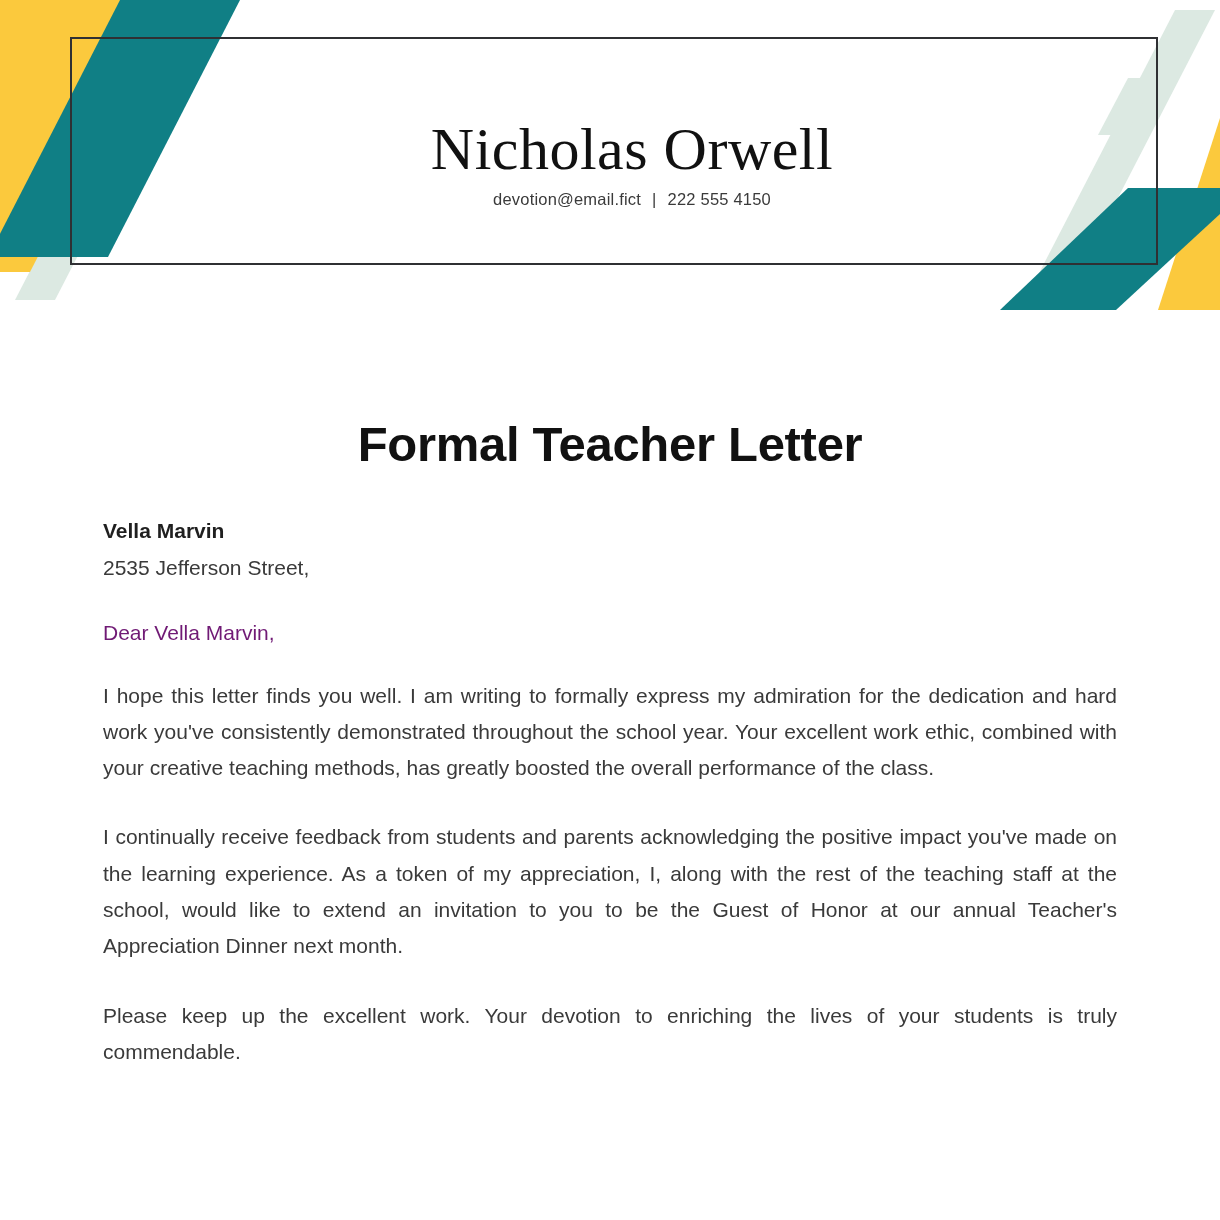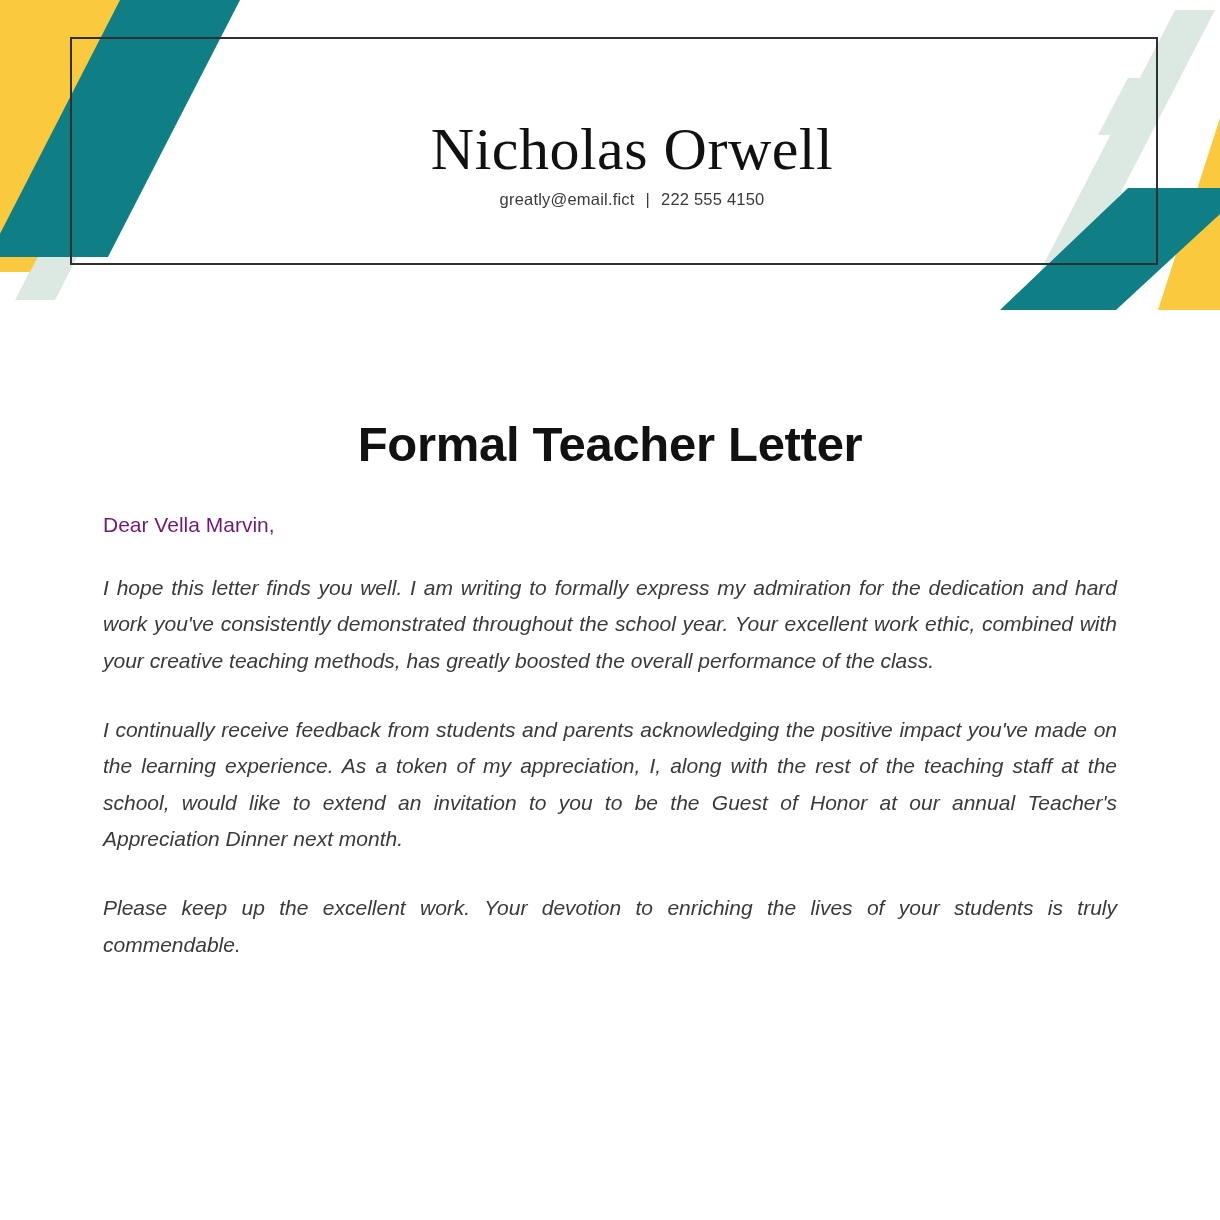--- a/index.html
+++ b/index.html
@@ -124,21 +124,20 @@
     margin-top: 34px;
     font-size: 21px;
     color: #701a75;
   }
   .para {
     margin-top: 33px;
     font-size: 21px;
     line-height: 1.73;
     text-align: justify;
     color: #3a3a3a;
-    font-style: italic;
   }
 </style>
 </head>
 <body>
 
 <header class="letterhead">
 
   <svg class="deco" viewBox="0 0 1220 310" preserveAspectRatio="none">
 
     <polygon points="170,0 210,0 55,300 15,300" fill="#DCE9E2"></polygon>
@@ -157,31 +156,33 @@
     <polygon points="1220,118 1220,310 1158,310" fill="#FBC93D"></polygon>
 
     <polygon points="1128,188 1248,188 1116,310 1000,310" fill="#107F85"></polygon>
   </svg>
 
   <div class="frame"></div>
 
   <div class="name-block">
     <div class="person-name">Nicholas Orwell</div>
     <div class="contact-line">
-      <span>greatly@email.fict</span><span class="contact-sep">|</span><span>222 555 4150</span>
+      <span>devotion@email.fict</span><span class="contact-sep">|</span><span>222 555 4150</span>
     </div>
   </div>
 </header>
 
 <main class="letter-body">
   <h1 class="doc-title">Formal Teacher Letter</h1>
 
   <div class="content">
 
     <div class="recipient">
+      <span class="recipient-name">Vella Marvin</span>
+      <span class="recipient-addr">2535 Jefferson Street,</span>
     </div>
 
     <div class="salutation">Dear Vella Marvin,</div>
 
     <p class="para">I hope this letter finds you well. I am writing to formally express my admiration for the dedication and hard work you've consistently demonstrated throughout the school year. Your excellent work ethic, combined with your creative teaching methods, has greatly boosted the overall performance of the class.</p>
     <p class="para">I continually receive feedback from students and parents acknowledging the positive impact you've made on the learning experience. As a token of my appreciation, I, along with the rest of the teaching staff at the school, would like to extend an invitation to you to be the Guest of Honor at our annual Teacher's Appreciation Dinner next month.</p>
     <p class="para">Please keep up the excellent work. Your devotion to enriching the lives of your students is truly commendable.</p>
   </div>
 </main>
 

